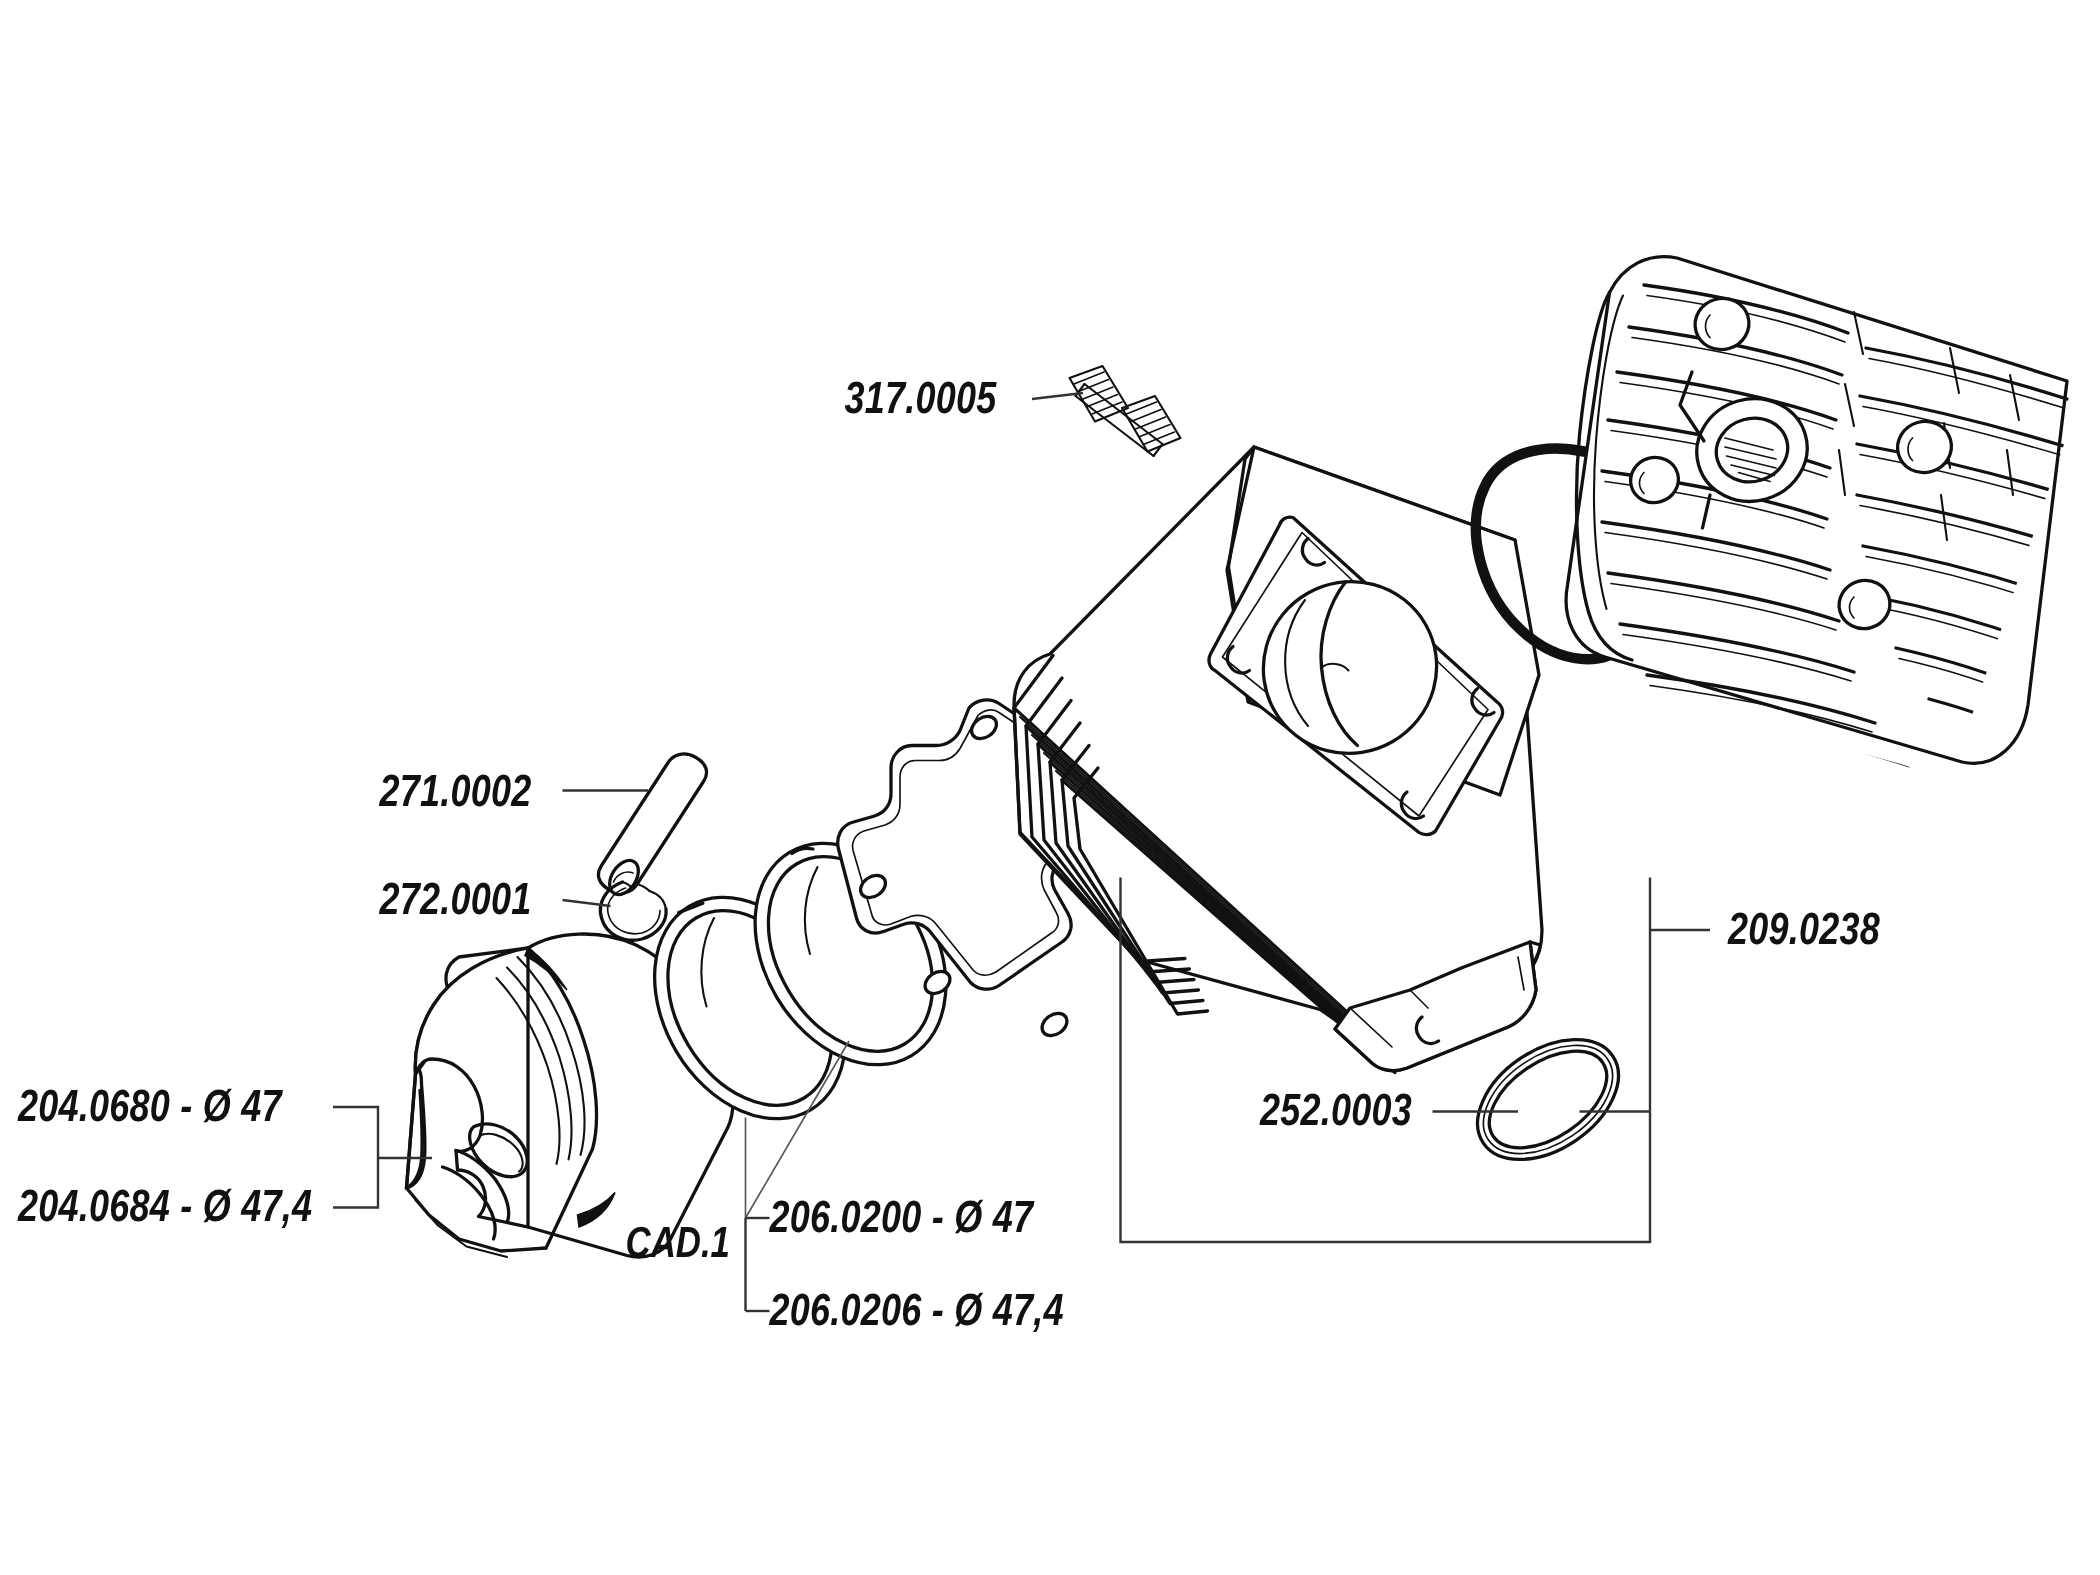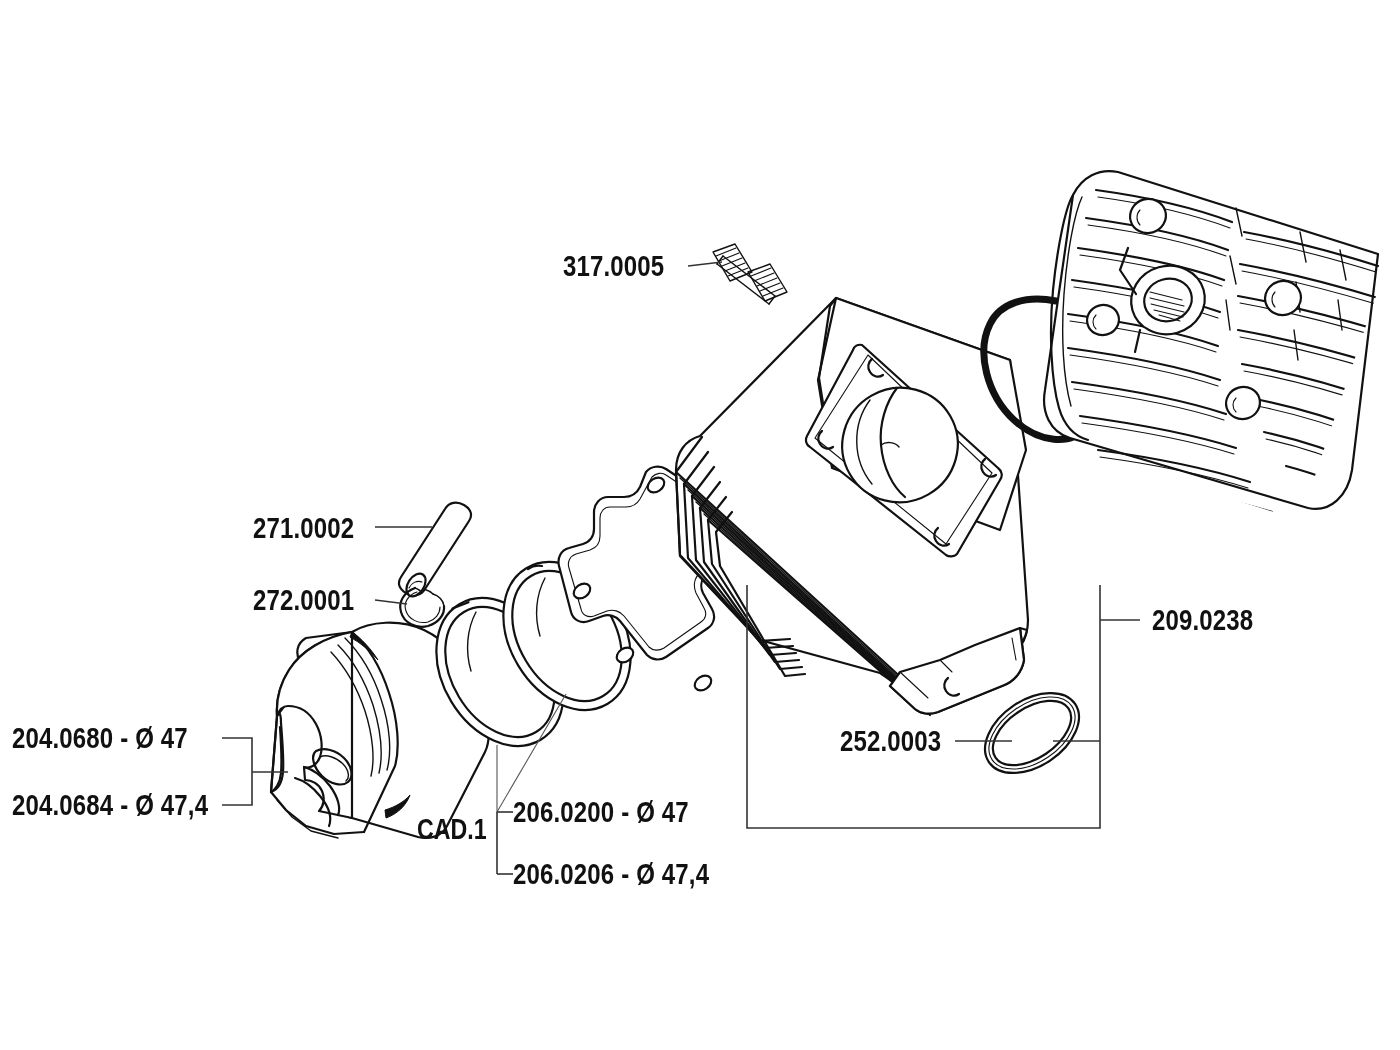--- a/index.html
+++ b/index.html
@@ -6,20 +6,21 @@
   html,body{margin:0;padding:0;background:#ffffff;}
   body{
     width:1400px;height:1050px;
     font-family:"Liberation Sans", sans-serif;
     overflow:hidden;
     position:relative;
   }
   #stage{
     position:absolute;left:0;top:0;width:1400px;height:1050px;
     background:#ffffff;
+    font-style:italic;
   }
   svg#drawing{position:absolute;left:0;top:0;width:1400px;height:1050px;}
 
   
   .callout{
     position:absolute;
     font-family:"Liberation Sans Narrow","Liberation Sans",sans-serif;
     font-weight:700;
     font-size:30px;
     line-height:30px;

